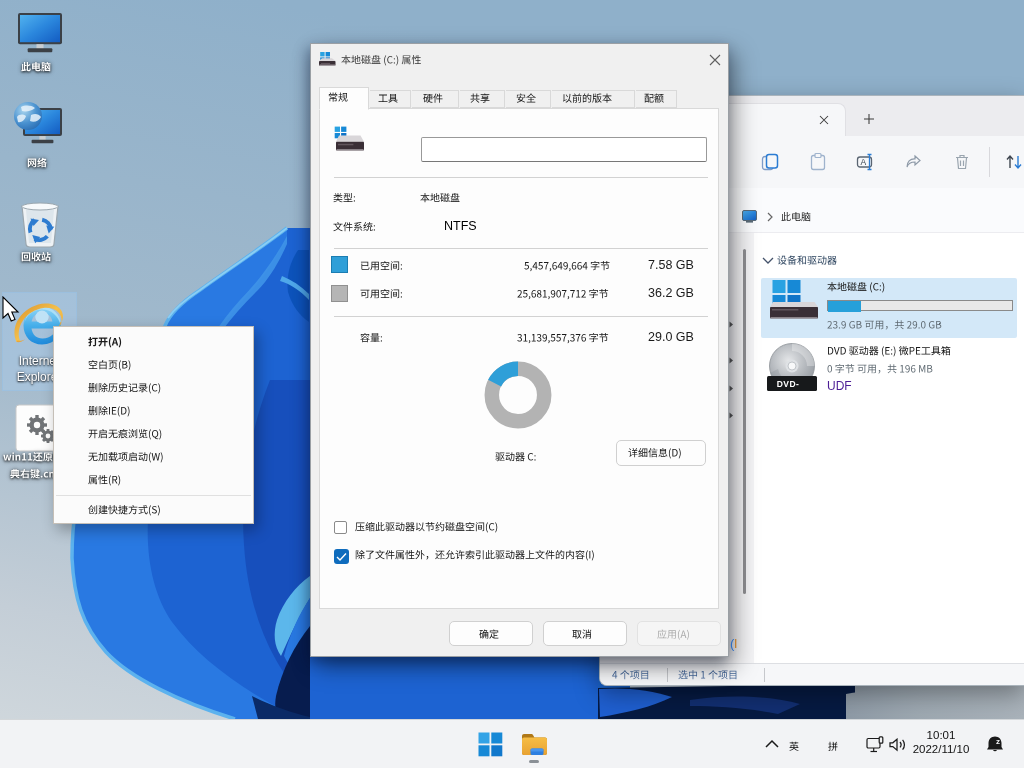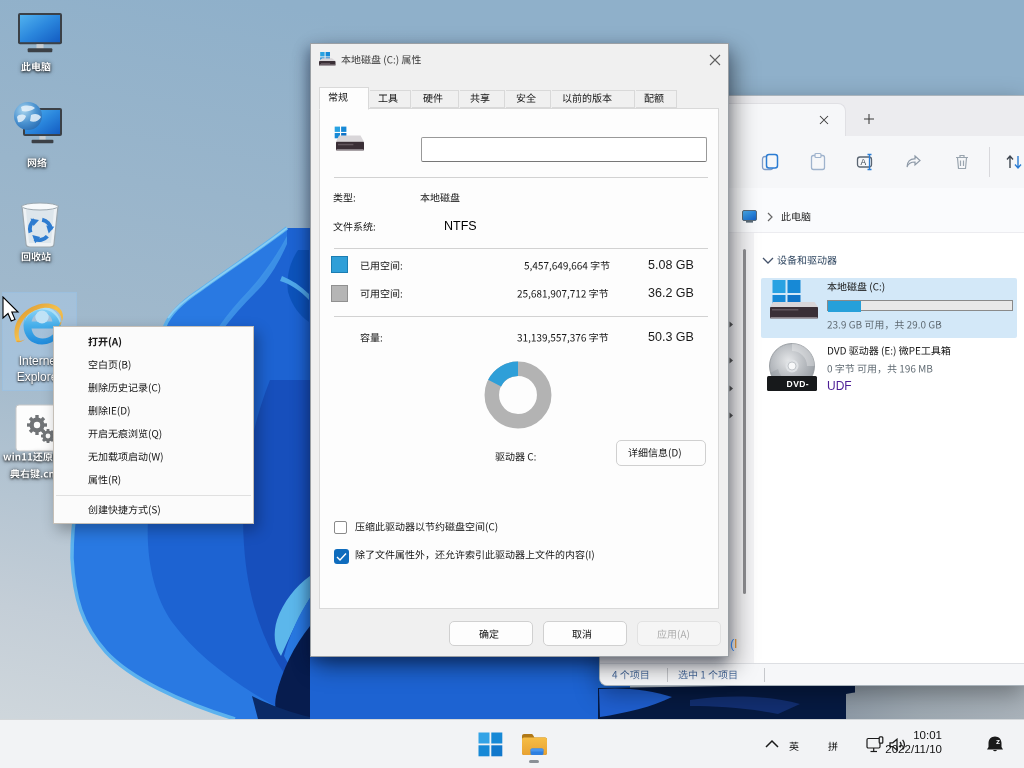--- a/index.html
+++ b/index.html
@@ -277,21 +277,21 @@
       <div style="width:33px;height:11px;background:#26a0da"></div>
     </div>
 <svg style="position:absolute;left:167px;top:247px" width="52" height="52">
 <circle cx="25" cy="23" r="22.5" fill="url(#disc)" stroke="#8c9196" stroke-width="0.8"></circle>
 <path d="M25,0.5 A22.5,22.5 0 0 1 47.5,23 L40,23 A15,15 0 0 0 25,8 Z" fill="#ffffff" opacity="0.3"></path>
 <path d="M10,41 A22.5,22.5 0 0 1 3,30 L11,26 A15,15 0 0 0 15,34 Z" fill="#7d838a" opacity="0.25"></path>
 <circle cx="25" cy="23" r="6.5" fill="#dfe2e5"></circle>
       <circle cx="25" cy="23" r="4" fill="#f8f9fa" stroke="#b5babf" stroke-width="0.8"></circle>
 <rect x="0" y="33" width="50" height="15" rx="1.5" fill="#17191b"></rect>
 </svg>
-<div style="position:absolute;left:167px;top:283px;width:42px;text-align:right;font:bold 8.5px 'Liberation Sans';color:#fff;letter-spacing:.4px">DVD-ROM</div>
+<div style="position:absolute;left:167px;top:283px;width:42px;text-align:center;font:bold 8.5px 'Liberation Sans';color:#fff;letter-spacing:.4px">DVD-ROM</div>
 <div style="position:absolute;left:0;top:567px;width:100%;height:24px;background:#f6f7f9;border-top:1px solid #dddfe3"></div>
 <div style="position:absolute;left:67px;top:572px;width:1px;height:14px;background:#c6c8cc"></div>
 <div style="position:absolute;left:164px;top:572px;width:1px;height:14px;background:#c6c8cc"></div>
 </div>
 <svg style="position:absolute;left:781px;top:210px;overflow:visible" width="38" height="15">
     <g fill="#1f1f1f" transform="translate(0 10.44) scale(0.01)">
       <path transform="translate(0 0) scale(1 -1)" d="M44 13 58 -67C184 -42 366 -9 536 23L531 98L388 72V459H531V531H388V840H312V58L199 39V637H125V26ZM581 840V90C581 -19 607 -47 699 -47C719 -47 831 -47 852 -47C941 -47 962 9 971 170C949 175 919 189 899 204C894 61 888 25 846 25C822 25 728 25 709 25C666 25 660 35 660 88V399C757 446 860 504 937 561L875 622C823 575 742 520 660 475V840Z"></path>
       <path transform="translate(1000 0) scale(1 -1)" d="M452 408V264H204V408ZM531 408H788V264H531ZM452 478H204V621H452ZM531 478V621H788V478ZM126 695V129H204V191H452V85C452 -32 485 -63 597 -63C622 -63 791 -63 818 -63C925 -63 949 -10 962 142C939 148 907 162 887 176C880 46 870 13 814 13C778 13 632 13 602 13C542 13 531 25 531 83V191H865V695H531V838H452V695Z"></path>
       <path transform="translate(2000 0) scale(1 -1)" d="M732 594C714 524 691 457 663 394C626 446 586 497 548 543L499 507C543 453 590 391 632 329C593 254 546 188 492 137C507 125 532 99 542 87C591 137 634 198 673 268C708 213 738 162 757 121L811 164C788 211 750 271 707 334C742 410 772 493 796 580ZM572 819C596 778 623 726 638 687H382V615H944V687H690L714 696C699 734 666 796 639 840ZM846 541V45H478V537H407V-25H846V-78H916V541ZM284 744V569H155V744ZM89 805V435C89 292 85 95 28 -43C43 -50 73 -71 84 -84C126 15 144 149 151 272H284V9C284 -2 281 -6 270 -6C260 -6 230 -6 196 -5C206 -23 215 -54 217 -72C267 -72 299 -71 321 -59C342 -47 349 -27 349 8V805ZM284 505V337H154L155 435V505Z"></path>
     </g>
@@ -550,21 +550,21 @@
       <path transform="translate(3331 0) scale(1 -1)" d="M340 0H426V202H524V275H426V733H325L20 262V202H340ZM340 275H115L282 525C303 561 323 598 341 633H345C343 596 340 536 340 500Z"></path>
       <path transform="translate(3886 0) scale(1 -1)" d="M235 -13C372 -13 501 101 501 398C501 631 395 746 254 746C140 746 44 651 44 508C44 357 124 278 246 278C307 278 370 313 415 367C408 140 326 63 232 63C184 63 140 84 108 119L58 62C99 19 155 -13 235 -13ZM414 444C365 374 310 346 261 346C174 346 130 410 130 508C130 609 184 675 255 675C348 675 404 595 414 444Z"></path>
       <path transform="translate(4441 0) scale(1 -1)" d="M75 -190C165 -152 221 -77 221 19C221 86 192 126 144 126C107 126 75 102 75 62C75 22 106 -2 142 -2L153 -1C152 -61 115 -109 53 -136Z"></path>
       <path transform="translate(4719 0) scale(1 -1)" d="M301 -13C415 -13 512 83 512 225C512 379 432 455 308 455C251 455 187 422 142 367C146 594 229 671 331 671C375 671 419 649 447 615L499 671C458 715 403 746 327 746C185 746 56 637 56 350C56 108 161 -13 301 -13ZM144 294C192 362 248 387 293 387C382 387 425 324 425 225C425 125 371 59 301 59C209 59 154 142 144 294Z"></path>
       <path transform="translate(5274 0) scale(1 -1)" d="M301 -13C415 -13 512 83 512 225C512 379 432 455 308 455C251 455 187 422 142 367C146 594 229 671 331 671C375 671 419 649 447 615L499 671C458 715 403 746 327 746C185 746 56 637 56 350C56 108 161 -13 301 -13ZM144 294C192 362 248 387 293 387C382 387 425 324 425 225C425 125 371 59 301 59C209 59 154 142 144 294Z"></path>
       <path transform="translate(5829 0) scale(1 -1)" d="M340 0H426V202H524V275H426V733H325L20 262V202H340ZM340 275H115L282 525C303 561 323 598 341 633H345C343 596 340 536 340 500Z"></path>
       <path transform="translate(6608 0) scale(1 -1)" d="M460 363V300H69V228H460V14C460 0 455 -5 437 -6C419 -6 354 -6 287 -4C300 -24 314 -58 319 -79C404 -79 457 -78 492 -67C528 -54 539 -32 539 12V228H930V300H539V337C627 384 717 452 779 516L728 555L711 551H233V480H635C584 436 519 392 460 363ZM424 824C443 798 462 765 475 736H80V529H154V664H843V529H920V736H563C549 769 523 814 497 847Z"></path>
       <path transform="translate(7608 0) scale(1 -1)" d="M98 486V414H360V-78H439V414H772V154C772 139 766 135 747 134C727 133 659 133 586 135C596 112 606 80 609 57C704 57 766 57 803 69C839 82 849 106 849 152V486ZM634 840V727H366V840H289V727H55V655H289V540H366V655H634V540H712V655H946V727H712V840Z"></path>
     </g>
   </svg>
-<div style="position:absolute;left:648px;top:258px;font:12.5px 'Liberation Sans';color:#1a1a1a">5.08 GB</div>
+<div style="position:absolute;left:648px;top:258px;font:12.5px 'Liberation Sans';color:#1a1a1a">7.58 GB</div>
 <svg style="position:absolute;left:360px;top:287px;overflow:visible" width="53" height="15">
     <g fill="#1a1a1a" transform="translate(0 10.44) scale(0.01)">
       <path transform="translate(0 0) scale(1 -1)" d="M56 769V694H747V29C747 8 740 2 718 0C694 0 612 -1 532 3C544 -19 558 -56 563 -78C662 -78 732 -78 772 -65C811 -52 825 -26 825 28V694H948V769ZM231 475H494V245H231ZM158 547V93H231V173H568V547Z"></path>
       <path transform="translate(1000 0) scale(1 -1)" d="M153 770V407C153 266 143 89 32 -36C49 -45 79 -70 90 -85C167 0 201 115 216 227H467V-71H543V227H813V22C813 4 806 -2 786 -3C767 -4 699 -5 629 -2C639 -22 651 -55 655 -74C749 -75 807 -74 841 -62C875 -50 887 -27 887 22V770ZM227 698H467V537H227ZM813 698V537H543V698ZM227 466H467V298H223C226 336 227 373 227 407ZM813 466V298H543V466Z"></path>
       <path transform="translate(2000 0) scale(1 -1)" d="M564 537C666 484 802 405 869 357L919 415C848 462 710 537 611 587ZM384 590C307 523 203 455 85 413L129 348C246 398 356 474 436 544ZM77 22V-46H927V22H538V275H825V343H182V275H459V22ZM424 824C440 792 459 752 473 718H76V492H150V649H849V517H926V718H565C550 755 524 807 502 846Z"></path>
       <path transform="translate(3000 0) scale(1 -1)" d="M91 615V-80H168V615ZM106 791C152 747 204 684 227 644L289 684C265 726 211 785 164 827ZM379 295H619V160H379ZM379 491H619V358H379ZM311 554V98H690V554ZM352 784V713H836V11C836 -2 832 -6 819 -7C806 -7 765 -8 723 -6C733 -25 743 -57 747 -75C808 -75 851 -75 878 -63C904 -50 913 -31 913 11V784Z"></path>
       <path transform="translate(4000 0) scale(1 -1)" d="M139 390C175 390 205 418 205 460C205 501 175 530 139 530C102 530 73 501 73 460C73 418 102 390 139 390ZM139 -13C175 -13 205 15 205 56C205 98 175 126 139 126C102 126 73 98 73 56C73 15 102 -13 139 -13Z"></path>
     </g>
   </svg>
 <svg style="position:absolute;left:517.04px;top:287px;overflow:visible" width="111" height="15">
@@ -608,21 +608,21 @@
       <path transform="translate(3886 0) scale(1 -1)" d="M262 -13C385 -13 502 78 502 238C502 400 402 472 281 472C237 472 204 461 171 443L190 655H466V733H110L86 391L135 360C177 388 208 403 257 403C349 403 409 341 409 236C409 129 340 63 253 63C168 63 114 102 73 144L27 84C77 35 147 -13 262 -13Z"></path>
       <path transform="translate(4441 0) scale(1 -1)" d="M198 0H293C305 287 336 458 508 678V733H49V655H405C261 455 211 278 198 0Z"></path>
       <path transform="translate(4996 0) scale(1 -1)" d="M75 -190C165 -152 221 -77 221 19C221 86 192 126 144 126C107 126 75 102 75 62C75 22 106 -2 142 -2L153 -1C152 -61 115 -109 53 -136Z"></path>
       <path transform="translate(5274 0) scale(1 -1)" d="M263 -13C394 -13 499 65 499 196C499 297 430 361 344 382V387C422 414 474 474 474 563C474 679 384 746 260 746C176 746 111 709 56 659L105 601C147 643 198 672 257 672C334 672 381 626 381 556C381 477 330 416 178 416V346C348 346 406 288 406 199C406 115 345 63 257 63C174 63 119 103 76 147L29 88C77 35 149 -13 263 -13Z"></path>
       <path transform="translate(5829 0) scale(1 -1)" d="M198 0H293C305 287 336 458 508 678V733H49V655H405C261 455 211 278 198 0Z"></path>
       <path transform="translate(6384 0) scale(1 -1)" d="M301 -13C415 -13 512 83 512 225C512 379 432 455 308 455C251 455 187 422 142 367C146 594 229 671 331 671C375 671 419 649 447 615L499 671C458 715 403 746 327 746C185 746 56 637 56 350C56 108 161 -13 301 -13ZM144 294C192 362 248 387 293 387C382 387 425 324 425 225C425 125 371 59 301 59C209 59 154 142 144 294Z"></path>
       <path transform="translate(7163 0) scale(1 -1)" d="M460 363V300H69V228H460V14C460 0 455 -5 437 -6C419 -6 354 -6 287 -4C300 -24 314 -58 319 -79C404 -79 457 -78 492 -67C528 -54 539 -32 539 12V228H930V300H539V337C627 384 717 452 779 516L728 555L711 551H233V480H635C584 436 519 392 460 363ZM424 824C443 798 462 765 475 736H80V529H154V664H843V529H920V736H563C549 769 523 814 497 847Z"></path>
       <path transform="translate(8163 0) scale(1 -1)" d="M98 486V414H360V-78H439V414H772V154C772 139 766 135 747 134C727 133 659 133 586 135C596 112 606 80 609 57C704 57 766 57 803 69C839 82 849 106 849 152V486ZM634 840V727H366V840H289V727H55V655H289V540H366V655H634V540H712V655H946V727H712V840Z"></path>
     </g>
   </svg>
-<div style="position:absolute;left:648px;top:330px;font:12.5px 'Liberation Sans';color:#1a1a1a">50.3 GB</div>
+<div style="position:absolute;left:648px;top:330px;font:12.5px 'Liberation Sans';color:#1a1a1a">29.0 GB</div>
 <svg style="position:absolute;left:495.16px;top:450px;overflow:visible" width="51" height="15">
     <g fill="#1a1a1a" transform="translate(0 10.44) scale(0.01)">
       <path transform="translate(0 0) scale(1 -1)" d="M30 149 45 86C120 106 211 131 300 156L293 214C195 189 99 163 30 149ZM939 782H457V-39H961V29H528V713H939ZM104 656C98 548 84 399 72 311H342C329 105 313 24 292 2C284 -8 273 -10 256 -10C238 -10 192 -9 143 -4C154 -22 162 -48 163 -67C211 -70 258 -71 283 -69C313 -66 332 -60 348 -39C380 -7 394 87 410 342C411 351 412 373 412 373L345 372H333C347 478 362 661 371 797L305 796H68V731H301C293 609 280 466 266 372H144C153 456 162 565 168 652ZM833 654C810 583 783 513 752 445C707 510 660 573 615 630L560 596C612 529 668 452 718 375C669 279 612 193 551 126C568 115 596 91 608 78C662 142 714 221 761 309C809 231 850 158 876 101L936 143C906 208 856 292 797 380C837 462 872 549 902 638Z"></path>
       <path transform="translate(1000 0) scale(1 -1)" d="M89 758V691H476V758ZM653 823C653 752 653 680 650 609H507V537H647C635 309 595 100 458 -25C478 -36 504 -61 517 -79C664 61 707 289 721 537H870C859 182 846 49 819 19C809 7 798 4 780 4C759 4 706 4 650 10C663 -12 671 -43 673 -64C726 -68 781 -68 812 -65C844 -62 864 -53 884 -27C919 17 931 159 945 571C945 582 945 609 945 609H724C726 680 727 752 727 823ZM89 44 90 45V43C113 57 149 68 427 131L446 64L512 86C493 156 448 275 410 365L348 348C368 301 388 246 406 194L168 144C207 234 245 346 270 451H494V520H54V451H193C167 334 125 216 111 183C94 145 81 118 65 113C74 95 85 59 89 44Z"></path>
       <path transform="translate(2000 0) scale(1 -1)" d="M196 730H366V589H196ZM622 730H802V589H622ZM614 484C656 468 706 443 740 420H452C475 452 495 485 511 518L437 532V795H128V524H431C415 489 392 454 364 420H52V353H298C230 293 141 239 30 198C45 184 64 158 72 141L128 165V-80H198V-51H365V-74H437V229H246C305 267 355 309 396 353H582C624 307 679 264 739 229H555V-80H624V-51H802V-74H875V164L924 148C934 166 955 194 972 208C863 234 751 288 675 353H949V420H774L801 449C768 475 704 506 653 524ZM553 795V524H875V795ZM198 15V163H365V15ZM624 15V163H802V15Z"></path>
       <path transform="translate(3224 0) scale(1 -1)" d="M377 -13C472 -13 544 25 602 92L551 151C504 99 451 68 381 68C241 68 153 184 153 369C153 552 246 665 384 665C447 665 495 637 534 596L584 656C542 703 472 746 383 746C197 746 58 603 58 366C58 128 194 -13 377 -13Z"></path>
       <path transform="translate(3862 0) scale(1 -1)" d="M139 390C175 390 205 418 205 460C205 501 175 530 139 530C102 530 73 501 73 460C73 418 102 390 139 390ZM139 -13C175 -13 205 15 205 56C205 98 175 126 139 126C102 126 73 98 73 56C73 15 102 -13 139 -13Z"></path>
     </g>
   </svg>
 <svg style="position:absolute;left:627.82px;top:446px;overflow:visible" width="66" height="15">
@@ -831,21 +831,21 @@
 <rect x="1" y="2.5" width="13" height="9.5" rx="1.2"></rect>
     <path d="M4.5,15.5 L11,15.5"></path>
     <path d="M7.7,12 L7.7,15.5"></path>
 <rect x="13.2" y="0.8" width="3.6" height="6.4" rx="0.9" fill="#f2f3f5"></rect>
   </svg>
 <svg style="position:absolute;left:889px;top:738px" width="20" height="14" fill="none" stroke="#1a1a1a" stroke-width="1.25">
 <path d="M1,4.8 L3.8,4.8 L8,1.2 L8,12.2 L3.8,8.6 L1,8.6 Z" fill="none"></path>
 <path d="M11,4 A4.2,4.2 0 0 1 11,9.4"></path>
     <path d="M13.6,1.8 A7.5,7.5 0 0 1 13.6,11.6"></path>
   </svg>
-<div style="position:absolute;left:860px;top:729px;width:82px;text-align:right;font:11.5px/13.5px 'Liberation Sans';color:#111">10:01<br>2022/11/10</div>
+<div style="position:absolute;left:900px;top:729px;width:82px;text-align:center;font:11.5px/13.5px 'Liberation Sans';color:#111">10:01<br>2022/11/10</div>
 <svg style="position:absolute;left:985px;top:735px" width="20" height="20">
 <path d="M10,1.5 C13.8,1.5 16.5,4.3 16.5,8 L16.5,12 L18,14.5 L2,14.5 L3.5,12 L3.5,8 C3.5,4.3 6.2,1.5 10,1.5 Z" fill="#1a1a1a"></path>
 <path d="M8,15 A2.2,2.2 0 0 0 12,15 Z" fill="#1a1a1a"></path>
 <text x="11" y="9" font-family="Liberation Sans" font-size="8" font-weight="bold" fill="#f2f3f5">z</text>
   </svg>
 <svg style="position:absolute;left:1px;top:296px;z-index:50" width="22" height="30">
 <path d="M2,1 L2,22 L7,17.5 L10.2,25 L14,23.4 L10.8,16 L17,16 Z" fill="#fff" stroke="#000" stroke-width="1.1"></path>
   </svg>
 <div style="position:absolute;left:730px;top:636px;font:13px 'Liberation Sans';color:#2b6cc4">(<span style="color:#c07820">l</span></div>
 </body></html>

